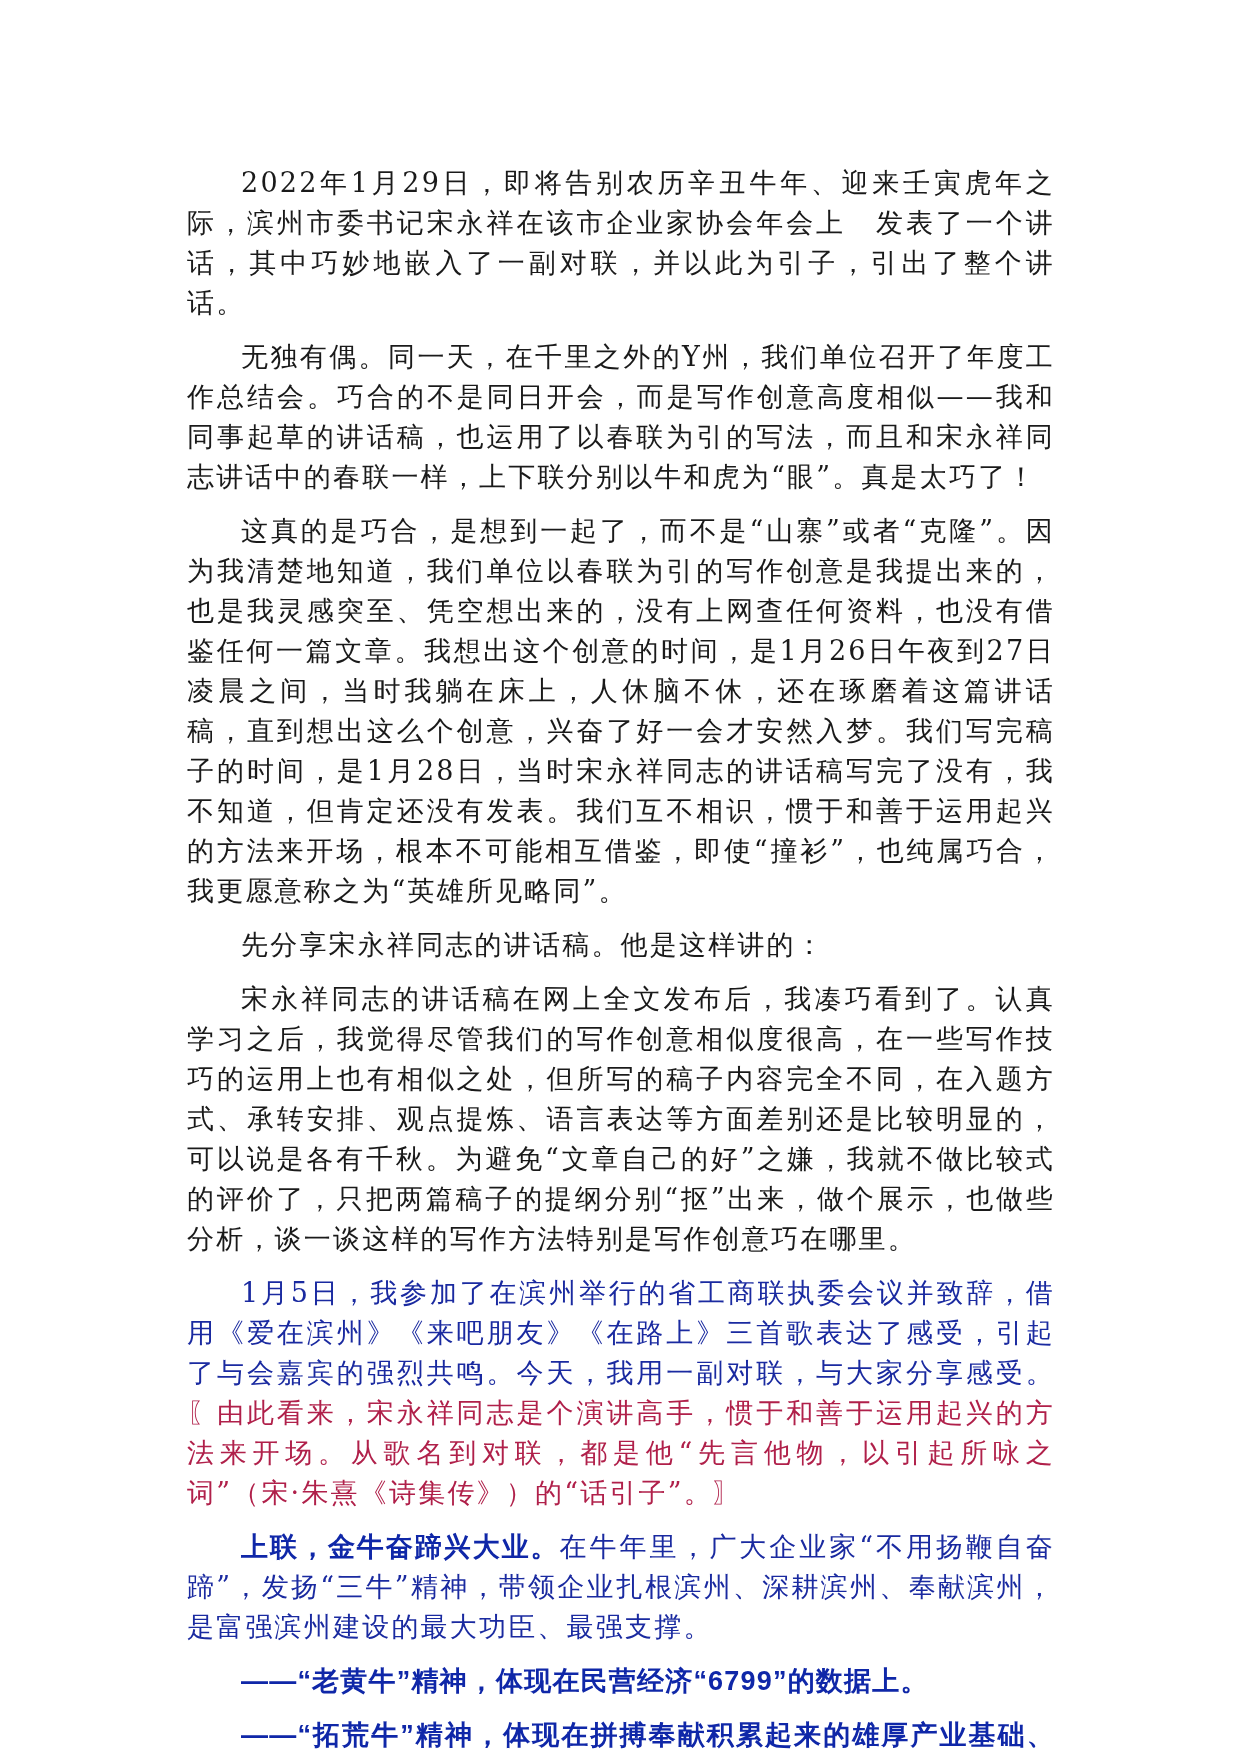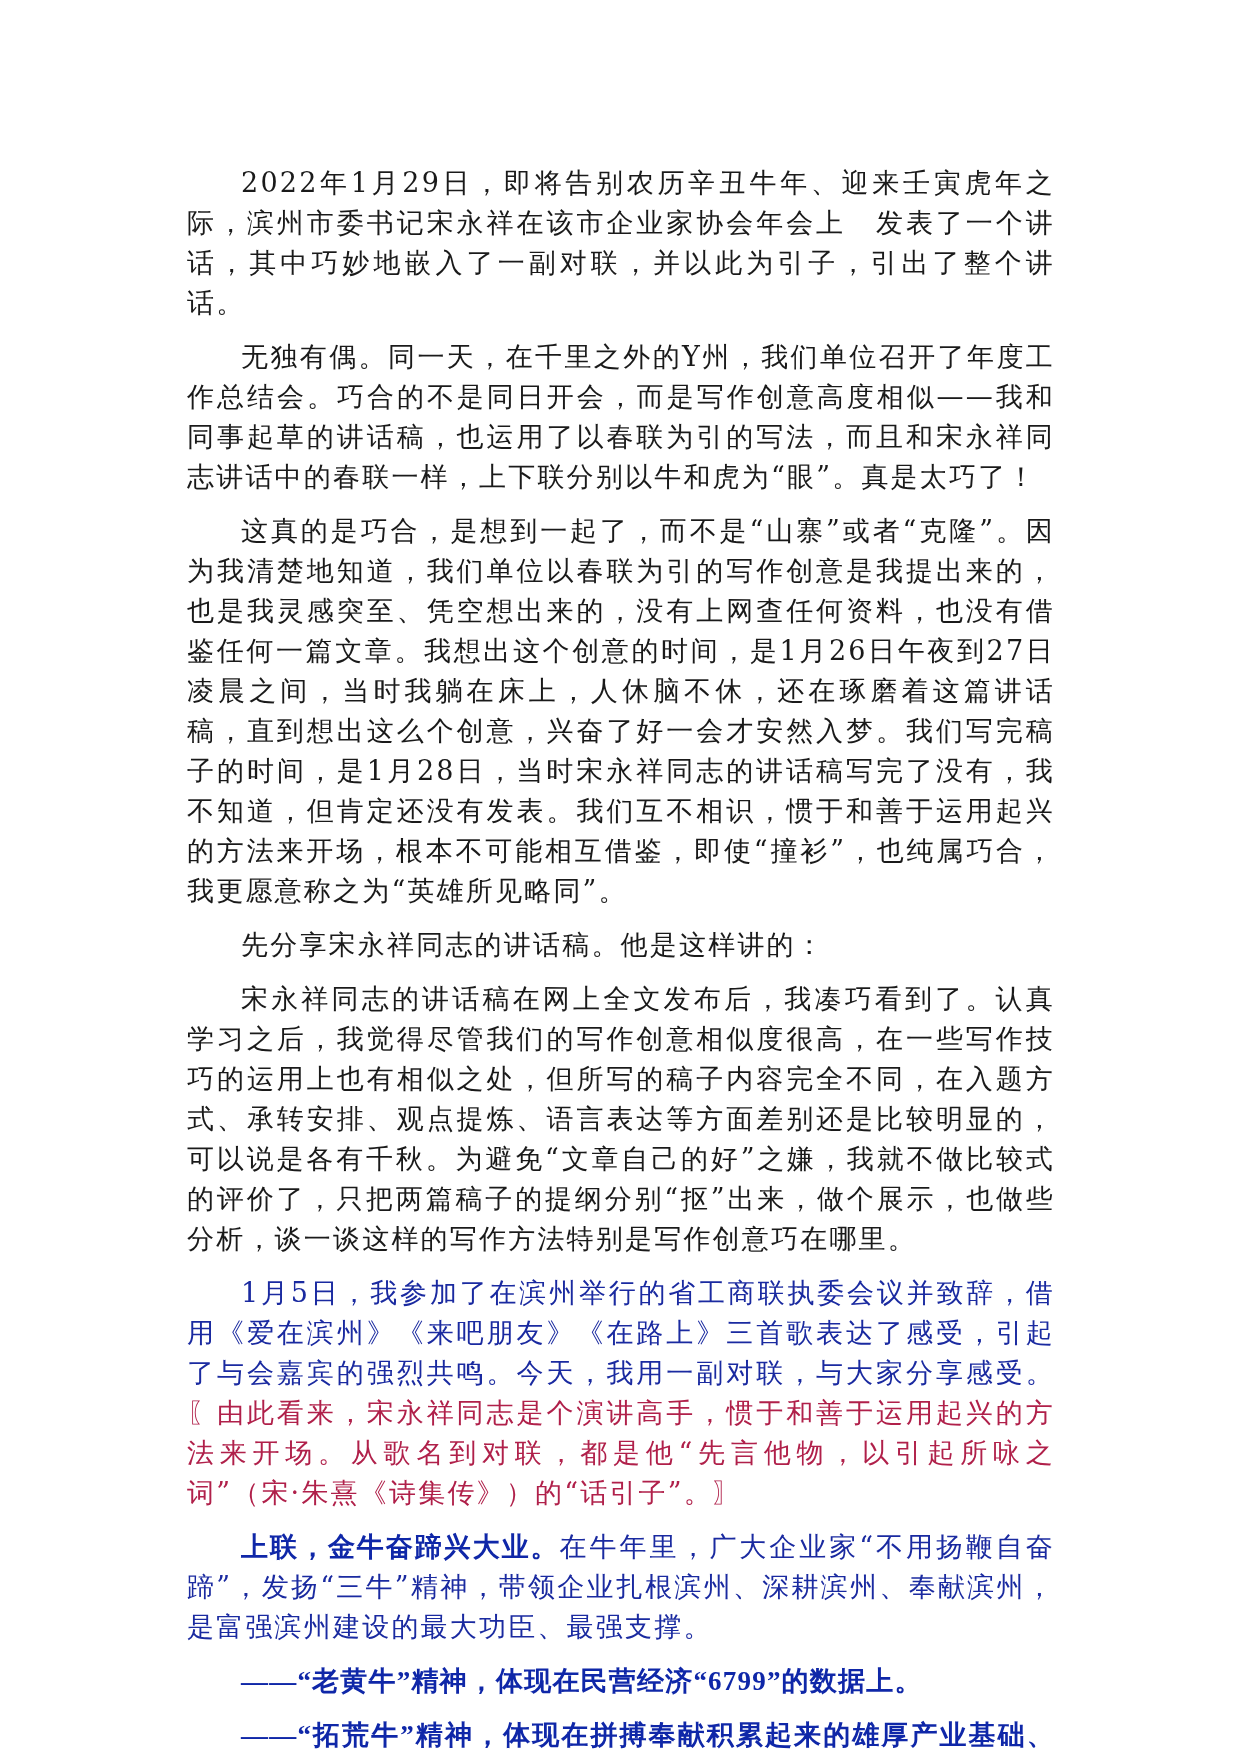--- a/index.html
+++ b/index.html
@@ -28,21 +28,21 @@
     margin: 0 0 14px 0;
     text-indent: 2em;
     text-align: justify;
     text-justify: inter-character;
     word-break: break-all;
   }
   .blue { color: #1a2aa0; }
   .red { color: #b0204a; }
   .bold {
     font-weight: bold;
-    font-family: Liberation Serif, serif;
+    font-family: Liberation Sans, sans-serif;
     letter-spacing: 1.2px;
   }
   .blue-bold { color: #0f27a8; }
 </style>
 </head>
 <body>
 
 <div class="page">
 
   <p class="para">2022年1月29日，即将告别农历辛丑牛年、迎来壬寅虎年之际，滨州市委书记宋永祥在该市企业家协会年会上　发表了一个讲话，其中巧妙地嵌入了一副对联，并以此为引子，引出了整个讲话。</p>

